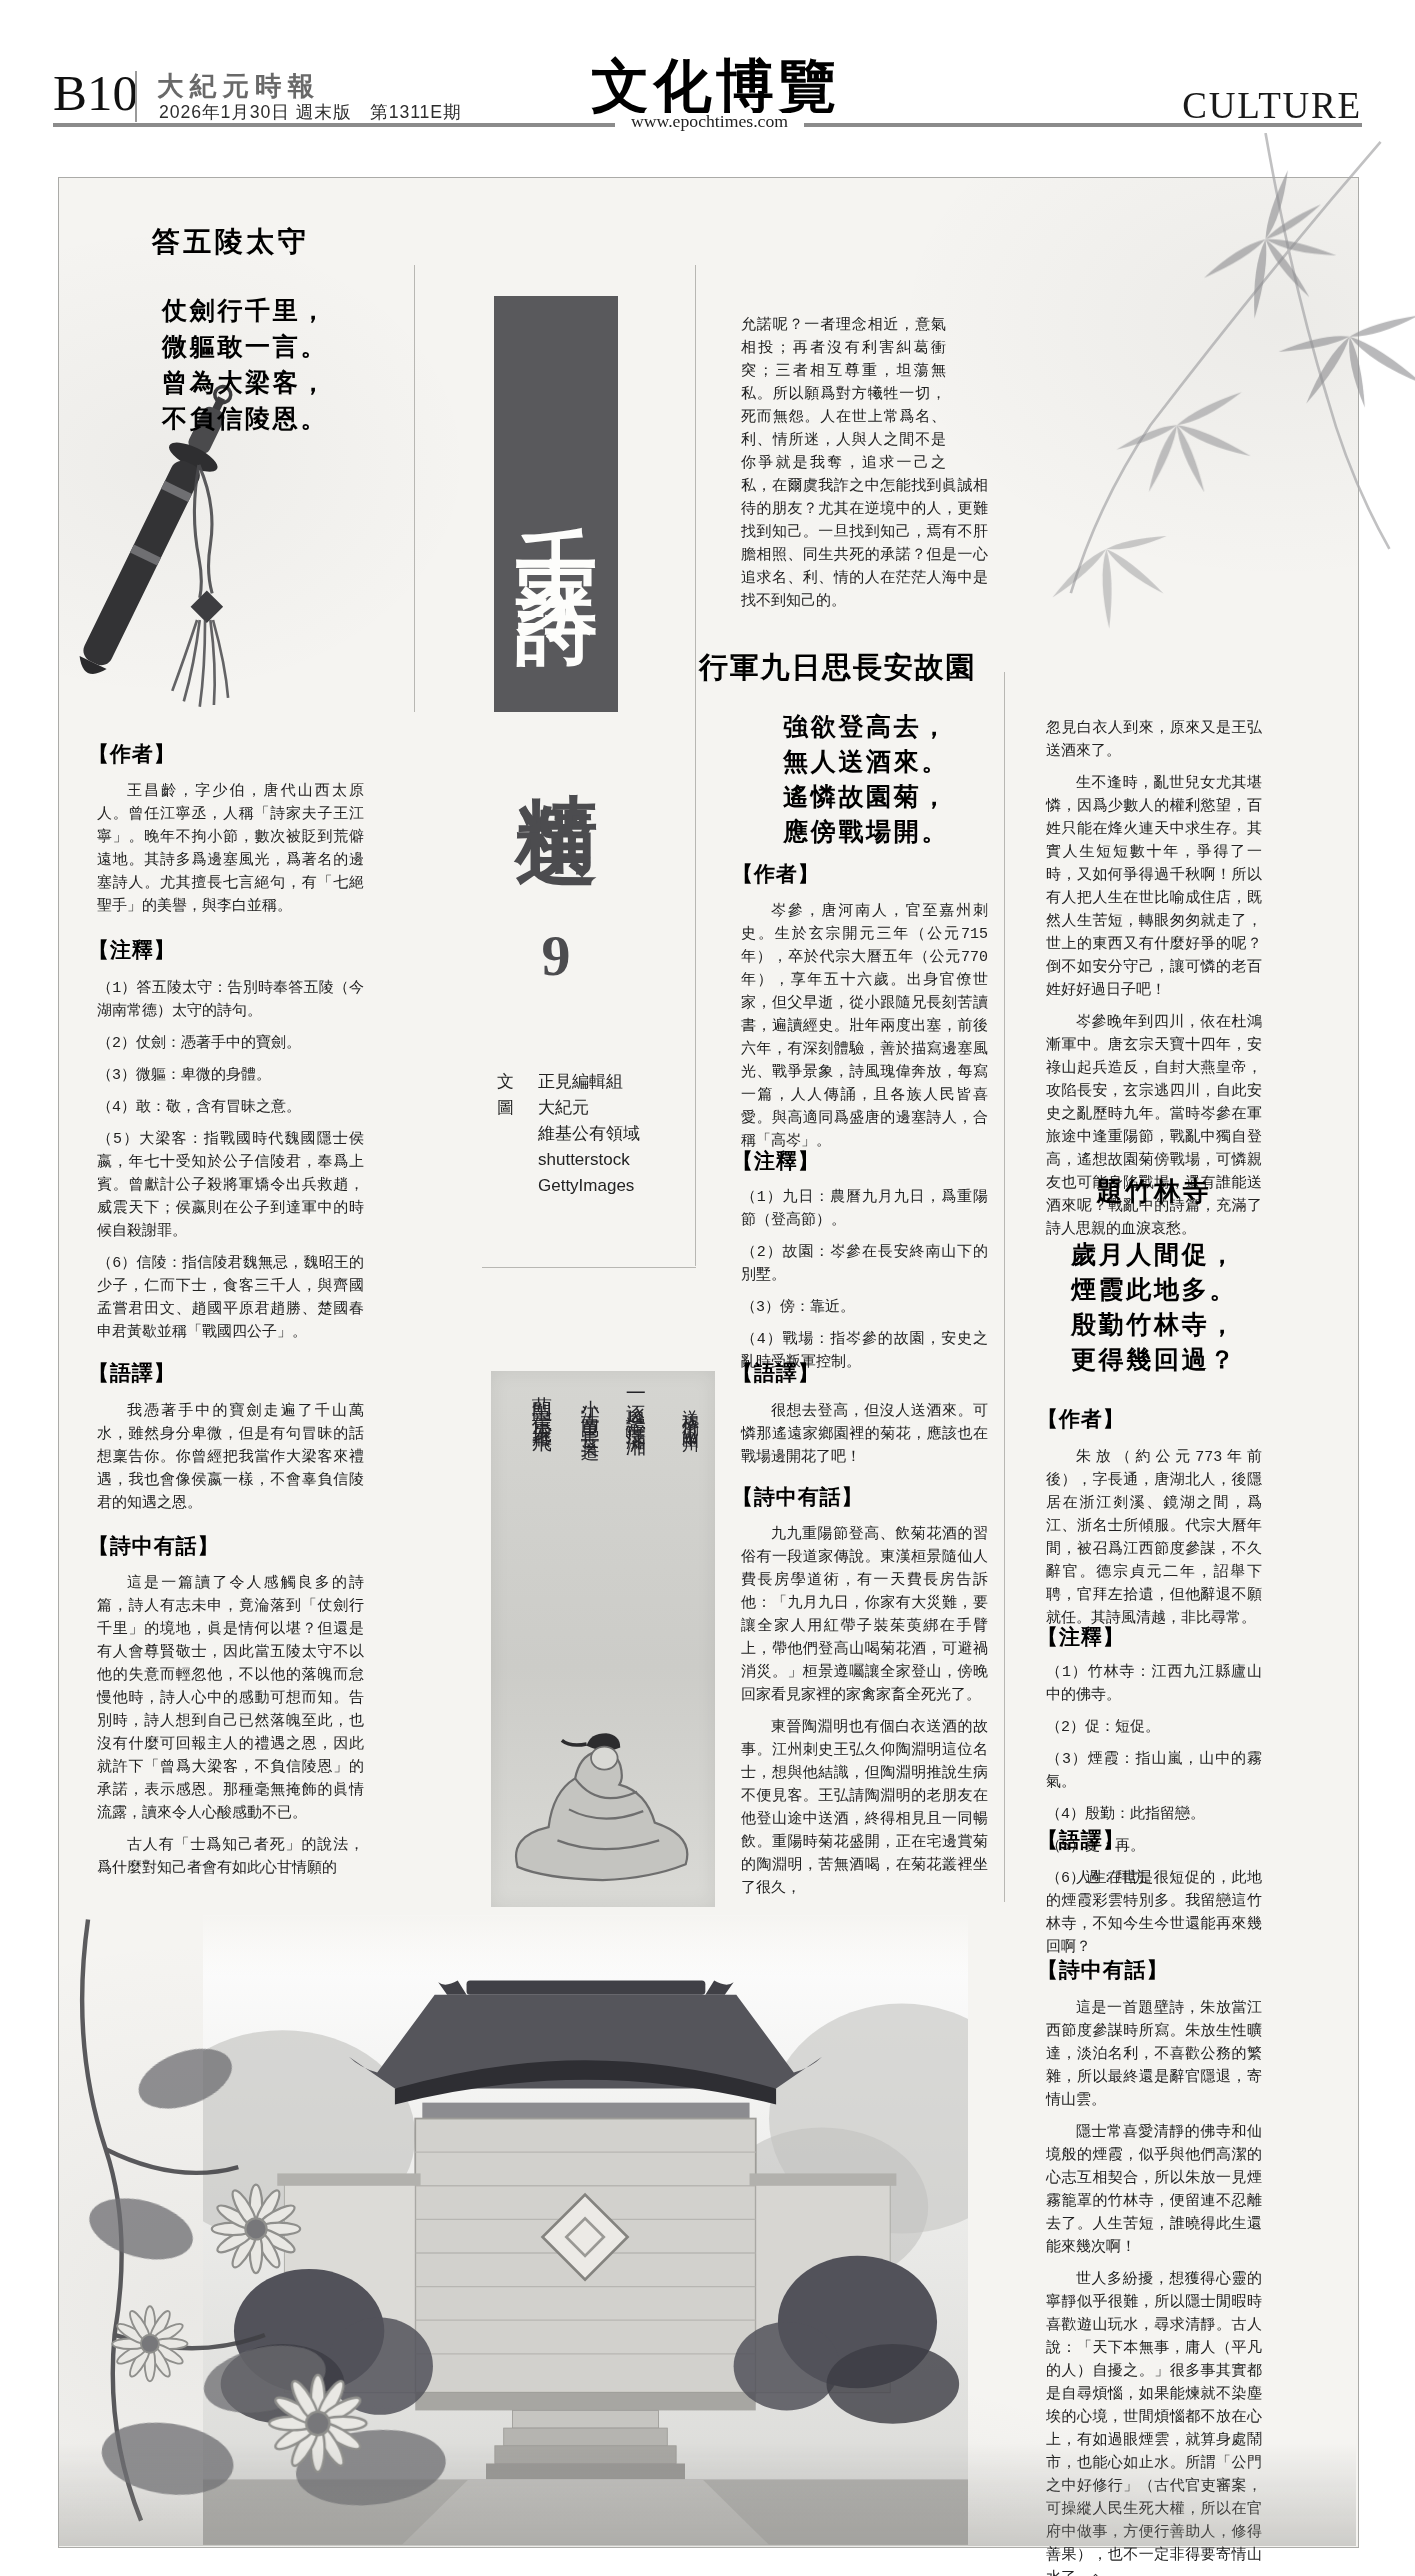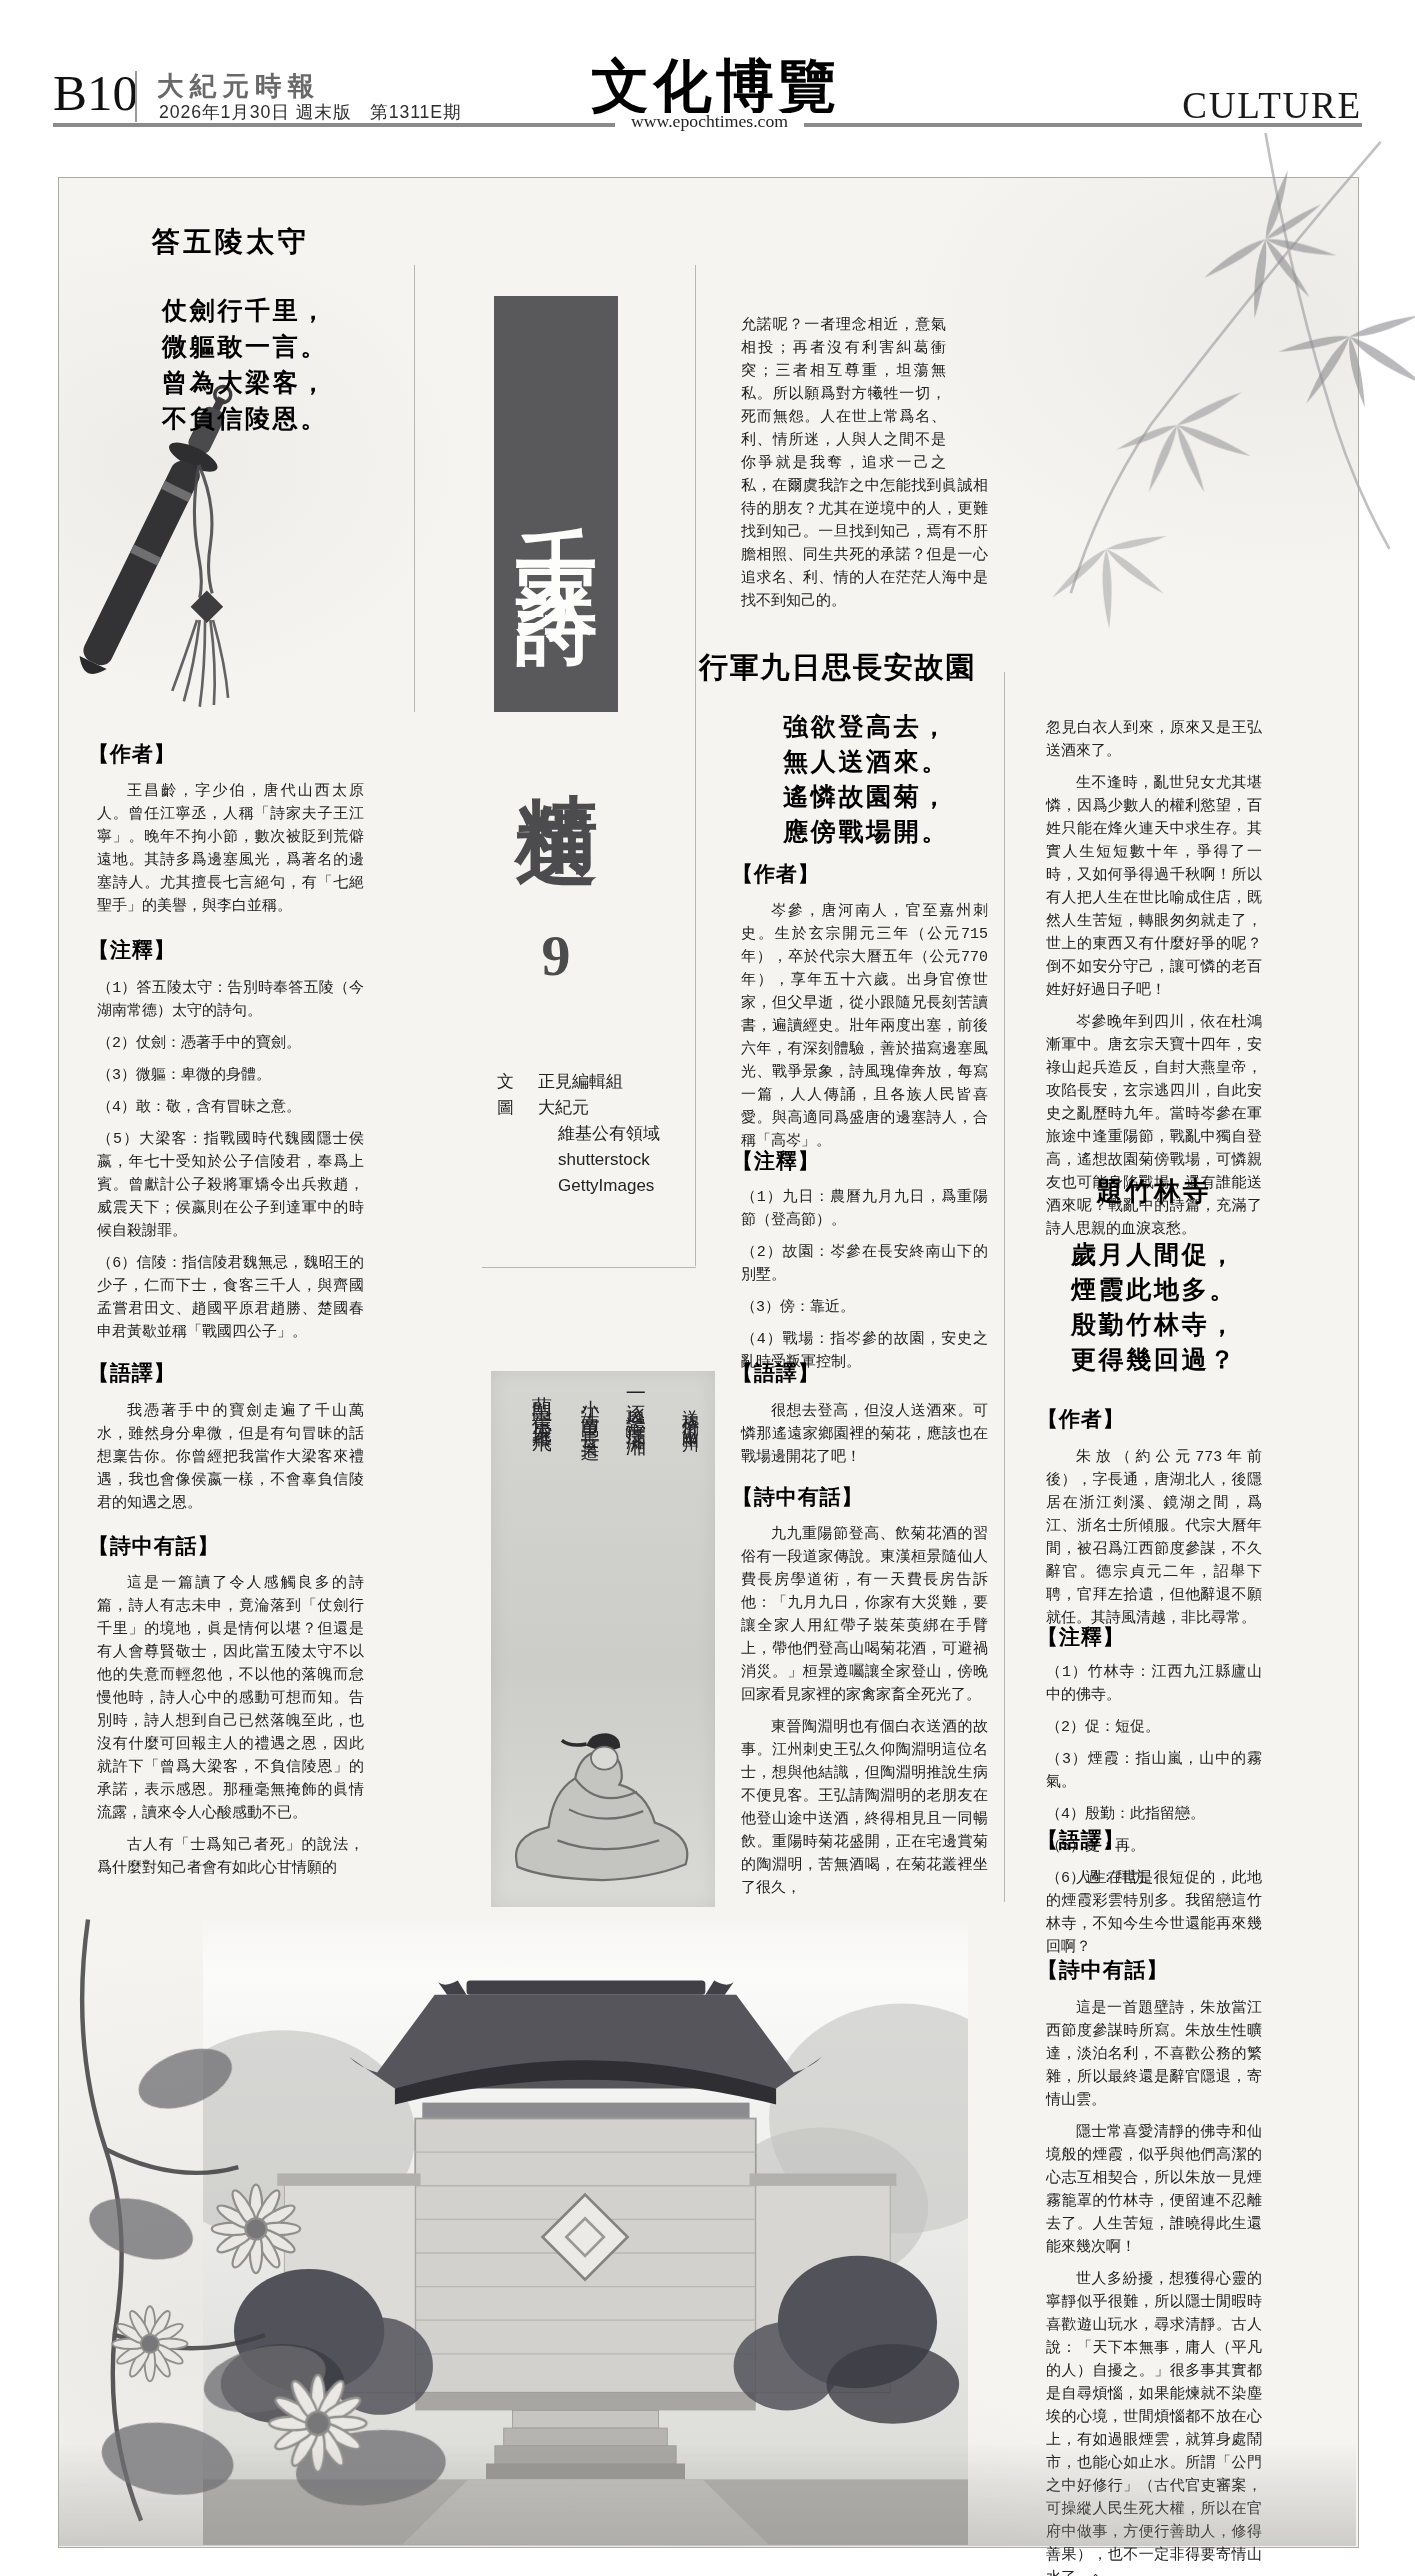--- a/index.html
+++ b/index.html
@@ -35,21 +35,21 @@
   .note{margin-bottom:8px;}
   .cut-r{float:right;width:51px;height:168px;}
   
   .series-box{background:#59595c;display:flex;align-items:center;justify-content:center;}
   .vert{writing-mode:vertical-rl;text-orientation:upright;}
   .series-title{font:bold 81px/1 "Liberation Serif",serif;color:#fdfdfb;letter-spacing:30px;}
   .series-sub{font:bold 82px/1 "Liberation Serif",serif;color:#4c4c4f;letter-spacing:14px;}
   .series-no{font:bold 58px/1 "Liberation Serif",serif;color:#4c4c4f;text-align:center;}
   .byline{font:17px/26px "Liberation Sans",sans-serif;color:#222;}
   .byline .lab{display:inline-block;width:41px;}
-  .byline .crd{margin:0 0 0 61px;}
+  .byline .crd{margin:0 0 0 41px;}
   
   .callig{background:linear-gradient(180deg,#d5d5d1,#ccccc8 55%,#dadad6);box-shadow:inset 0 0 19.5px rgba(0,0,0,.08);}
   .cal-col{position:absolute;writing-mode:vertical-rl;text-orientation:upright;
            font:20.3px/1.05 "Liberation Serif",serif;color:#232327;letter-spacing:6.2px;}
 </style>
 </head>
 <body>
 
 <div id="page">
 

